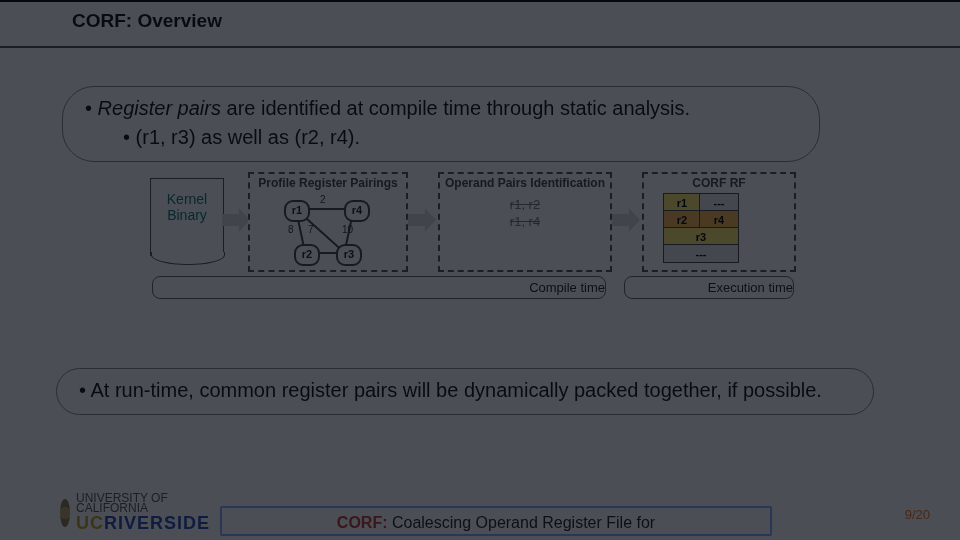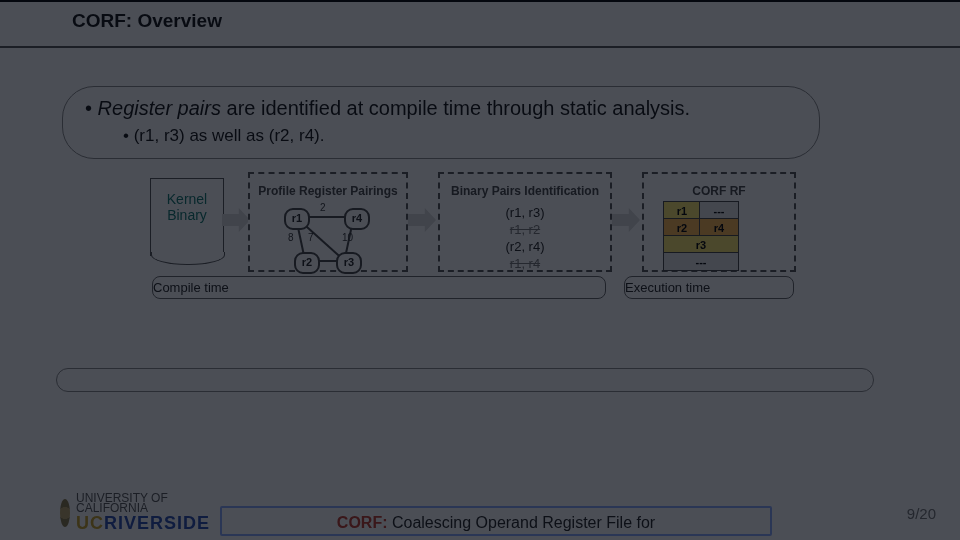--- a/index.html
+++ b/index.html
@@ -5,53 +5,53 @@
   html,body{margin:0;padding:0;width:960px;height:540px;background:#000;font-family:Arial,Helvetica,sans-serif;overflow:hidden}
   .slide{position:relative;width:960px;height:540px}
   .overlay{position:absolute;inset:0;background:rgba(5,10,20,.72);pointer-events:none;z-index:50}
   .title{position:absolute;left:72px;top:10px;font-size:19px;font-weight:700;color:#111}
   .title-bar{position:absolute;left:0;top:2px;width:960px;height:44px;background:#fff;border-bottom:2px solid #555}
   .bg{position:absolute;left:0;top:48px;width:960px;height:492px;background:#fff}
   .bubble{position:absolute;background:#fff;border:1px solid #888;border-radius:32px;padding:10px 22px 12px;color:#111}
   .bubble ul{margin:0;padding:0;list-style:none}
   .bubble li.main{font-size:20px}
   .bubble li.main i{font-style:italic}
-  .bubble li.sub{font-size:17px;margin:6px 0 0 38px}
+  .bubble li.sub{font-size:20px;margin:6px 0 0 38px}
   .bullet1::before{content:"• ";}
   .bullet2::before{content:"• ";}
   .flow{position:absolute;left:150px;top:172px;width:660px;height:140px}
   .kernel{position:absolute;left:0;top:6px;width:72px;height:64px;border:1px solid #555;background:#fff;text-align:center;font-size:14px;padding-top:12px;color:#0f766e}
   .kernel::after{content:"";position:absolute;left:0;bottom:-10px;width:72px;height:12px;background:#fff;border:1px solid #555;border-top:none;border-radius:0 0 36px 36px/0 0 10px 10px}
   .box{position:absolute;top:0;height:96px;border:2px dashed #555;background:#fff}
-  .box .hdr{text-align:center;font-size:12px;font-weight:700;margin-top:10px;color:#444}
+  .box .hdr{text-align:center;font-size:12px;font-weight:700;margin-top:2px;color:#444}
   .pairings{left:98px;width:156px}
   .commons{left:288px;width:170px}
   .corfrf{left:492px;width:150px}
   .arrow{position:absolute;top:36px;width:28px;height:24px;background:#d9d9d9;clip-path:polygon(0 25%,60% 25%,60% 0,100% 50%,60% 100%,60% 75%,0 75%)}
   .graph{position:relative;width:100%;height:76px}
   .node{position:absolute;width:22px;height:18px;background:#fff;border:2px solid #444;border-radius:9px;font-size:11px;text-align:center;line-height:16px;color:#222;font-weight:600}
   .edge{position:absolute;background:#444;height:1.5px;transform-origin:left center}
   .edgelbl{position:absolute;font-size:10px;color:#333}
   .pairs{font-size:13px;text-align:center;margin-top:6px;line-height:17px;color:#222}
   .pairs .strike{text-decoration:line-through;color:#777}
   .rf{position:relative;margin:4px auto 0;width:110px}
   .rfrow{display:flex;height:17px}
   .rfcell{border:1.5px solid #444;font-size:11px;font-weight:700;display:flex;align-items:center;justify-content:center;margin:-1px}
   .w1{width:36px}.w2{width:38px}.wfull{width:74px}
   .ylw{background:#ffe96b}.org{background:#ffb84d}.gry{background:#e6e6e6}
   .timerow{position:absolute;top:104px;left:0;width:640px;height:28px}
-  .timebox{position:absolute;border:1px solid #666;border-radius:8px;font-size:13px;text-align:left;padding:3px 0;background:#fff;color:#222}
+  .timebox{position:absolute;border:1px solid #666;border-radius:8px;font-size:13px;text-align:right;padding:3px 0;background:#fff;color:#222}
   .footer{position:absolute;left:220px;bottom:4px;width:540px;border:2px solid #8aa8ff;border-radius:2px;background:#fff;text-align:center;font-size:16px;padding:6px 4px 2px;color:#222}
   .footer b{font-weight:700}
   .c-red{color:#c0392b}
   .logo{position:absolute;left:60px;bottom:12px;width:150px;height:30px;display:flex;align-items:center;gap:6px}
   .seal{width:28px;height:28px;border-radius:50%;background:radial-gradient(circle,#bfa76a 0 40%,#8a7a4a 41% 100%)}
   .uc{font-size:12px;font-weight:400;color:#555;line-height:10px}
   .riv{font-size:18px;font-weight:700;color:#2a4db0;letter-spacing:1px}
-  .pgn{position:absolute;right:24px;bottom:18px;font-size:15px;color:#737373}
+  .pgn{position:absolute;right:30px;bottom:18px;font-size:13px;color:#f97316}
 </style>
 </head>
 <body>
 
 <div class="slide">
   <div class="title-bar"></div>
   <div class="bg"></div>
   <div class="title">CORF: Overview</div>
 
   <div class="bubble" style="left:62px;top:86px;width:712px">
@@ -82,25 +82,23 @@
         <div class="node" style="left:86px;top:54px">r3</div>
         <div class="edgelbl" style="left:70px;top:4px">2</div>
         <div class="edgelbl" style="left:38px;top:34px">8</div>
         <div class="edgelbl" style="left:58px;top:34px">7</div>
         <div class="edgelbl" style="left:92px;top:34px">10</div>
       </div>
     </div>
     <div class="arrow" style="left:258px"></div>
 
     <div class="box commons">
-      <div class="hdr">Binary Pairs Identification</div>
+      <div class="hdr">Operand Pairs Identification</div>
       <div class="pairs">
-        <div>(r1, r3)</div>
         <div class="strike">r1, r2</div>
-        <div>(r2, r4)</div>
         <div class="strike">r1, r4</div>
       </div>
     </div>
     <div class="arrow" style="left:462px"></div>
 
     <div class="box corfrf">
       <div class="hdr">CORF RF</div>
       <div class="rf">
         <div class="rfrow">
             <div class="rfcell w1 ylw">r1</div>
@@ -120,20 +118,21 @@
     </div>
 
     <div class="timerow">
       <div class="timebox" style="left:2px;width:452px">Compile time</div>
       <div class="timebox" style="left:474px;width:168px">Execution time</div>
     </div>
   </div>
 
   <div class="bubble" style="left:56px;top:368px;width:772px">
     <ul>
+      <li class="main bullet1">At run-time, common register pairs will be dynamically packed together, if possible.</li>
     </ul>
   </div>
 
   <div class="footer">
     <b><span class="c-red">CORF:</span></b><span> Coalescing Operand Register File for</span>
   </div>
 
   <div class="logo">
     <div class="seal"></div>
     <div>

